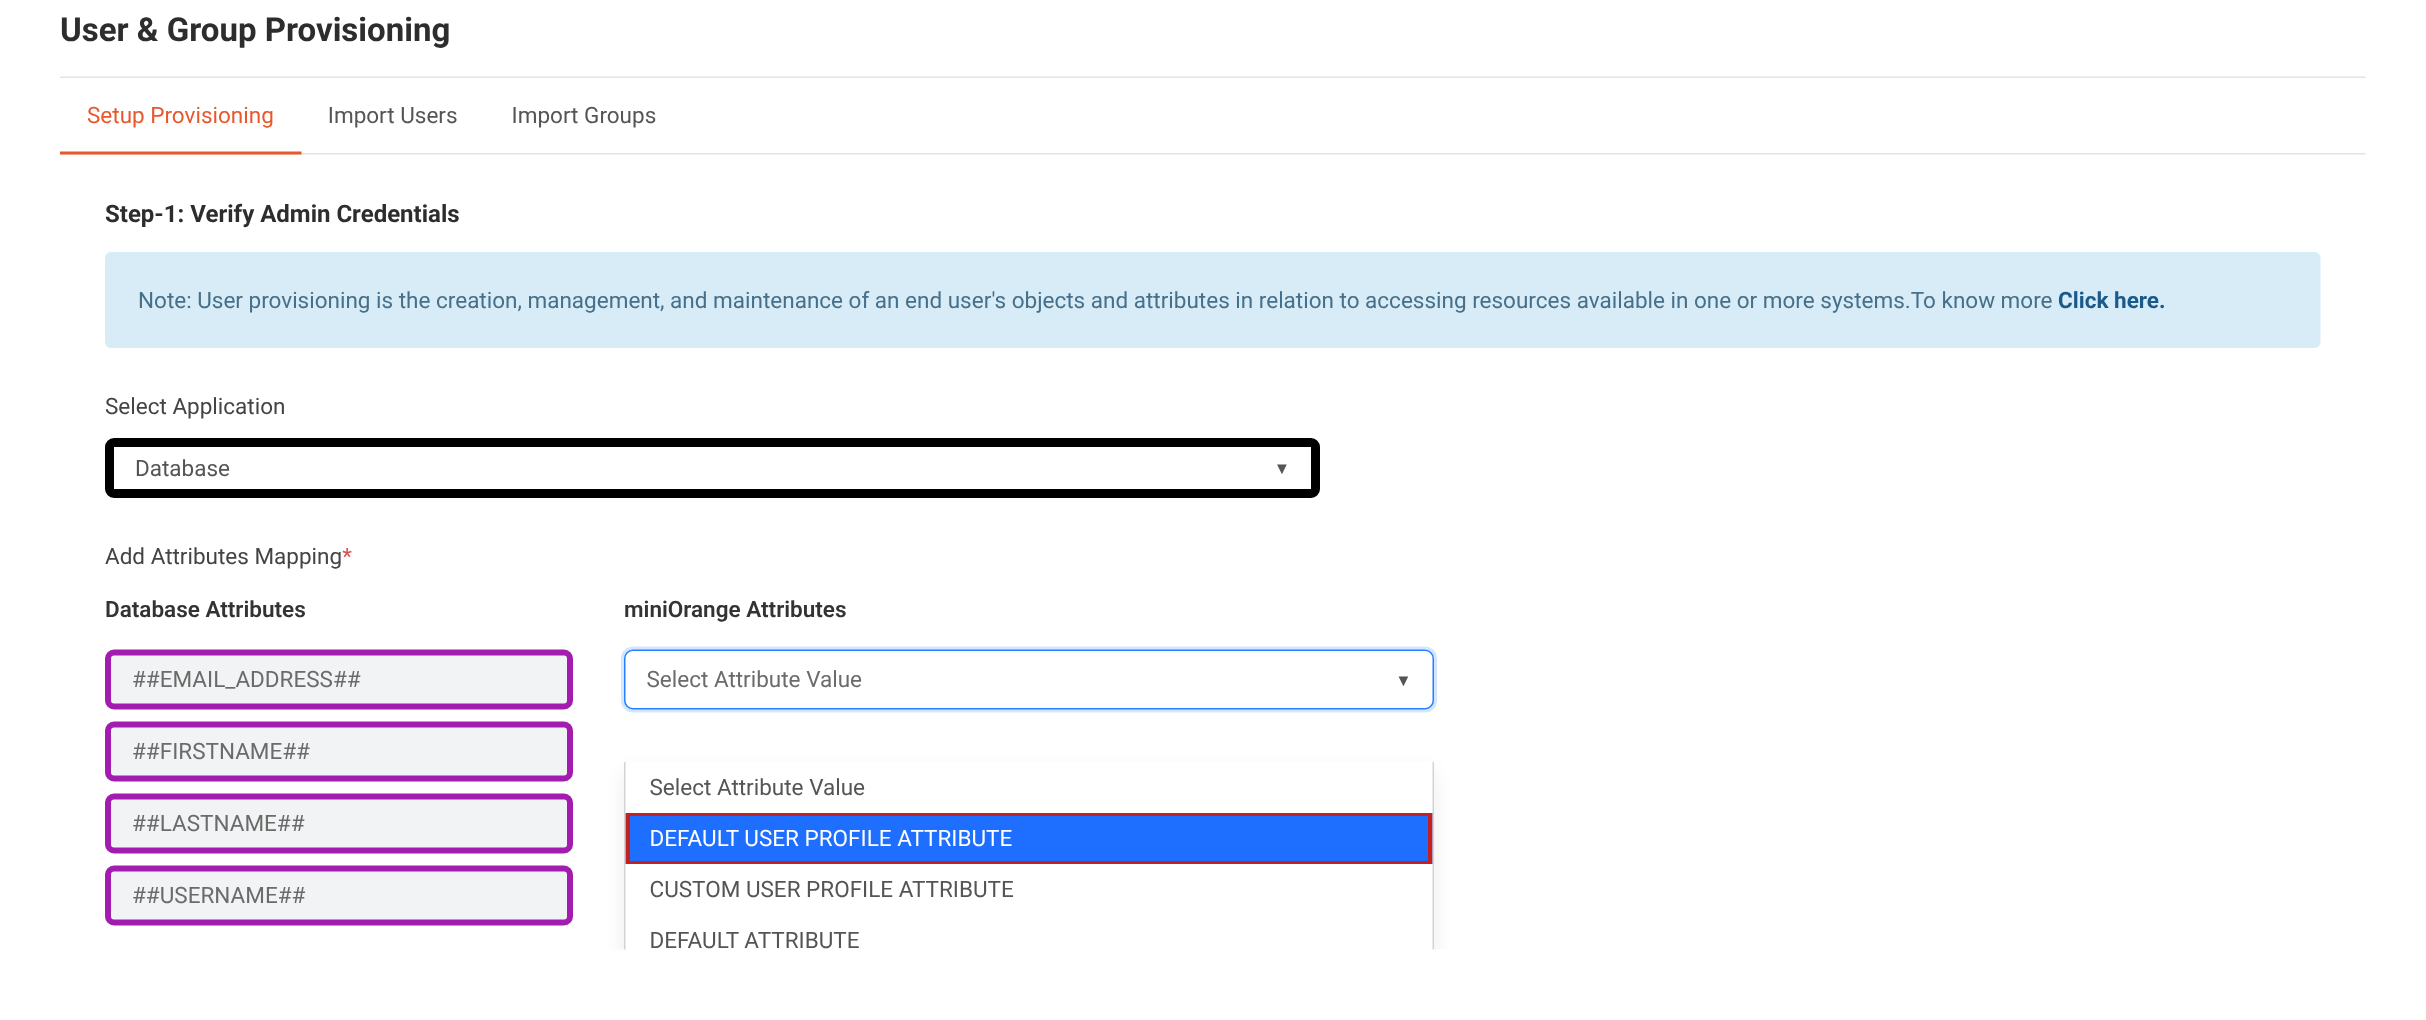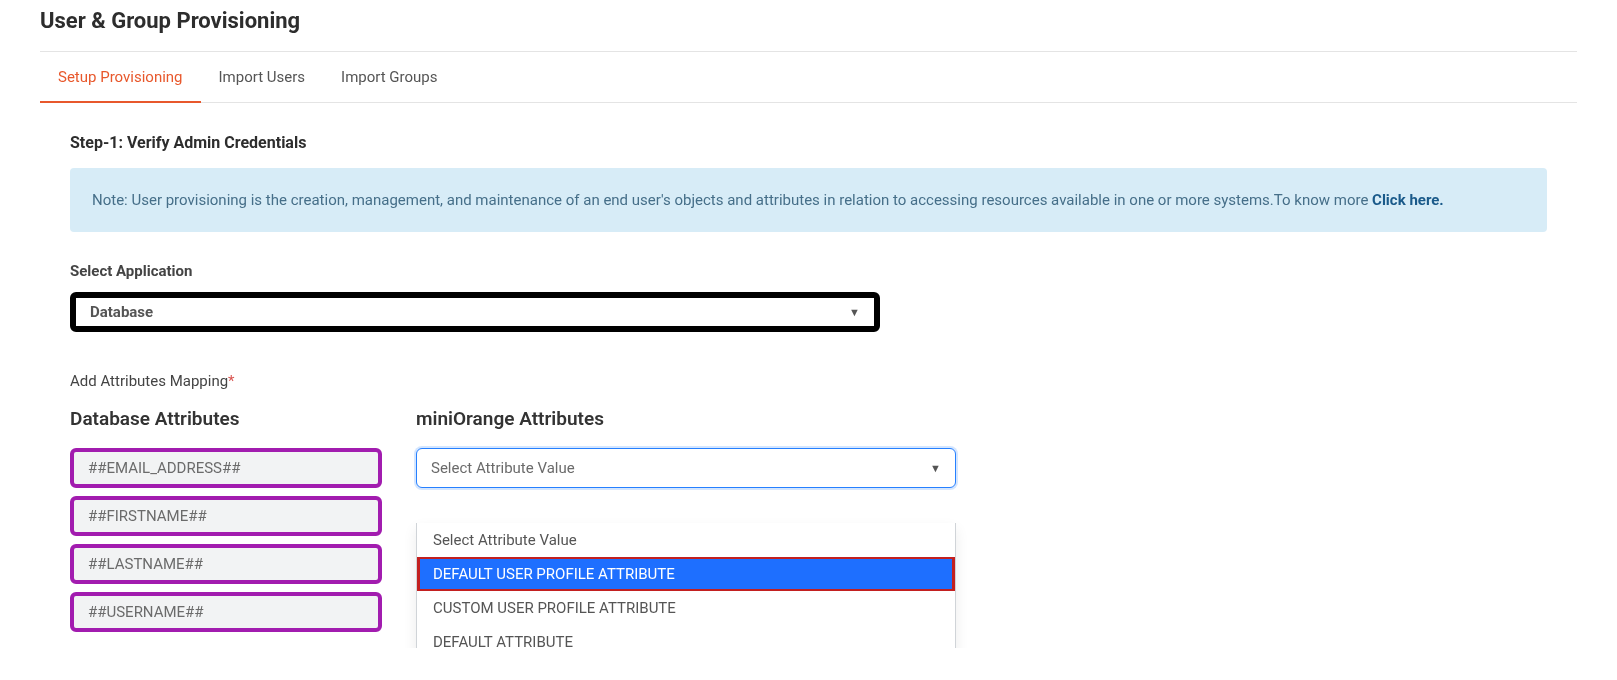--- a/index.html
+++ b/index.html
@@ -66,22 +66,21 @@
     text-decoration: none;
   }
   .section-label {
     font-size: 15px;
     color: #444;
     margin-bottom: 12px;
     display: block;
   }
   .select-app-wrap {
     max-width: 810px;
-    margin-bottom: 40px;
-    font-weight: bold;
+    margin-bottom: 30px;
   }
   .select-control {
     width: 100%;
     height: 40px;
     border: 6px solid #000000;
     border-radius: 6px;
     padding: 0 14px;
     font-size: 15px;
     color: #555;
     background: #fff;
@@ -104,21 +103,21 @@
     display: block;
   }
   .columns {
     display: flex;
     gap: 34px;
     align-items: flex-start;
   }
   .col-left { width: 312px; }
   .col-right { width: 540px; position: relative; }
   .col-heading {
-    font-size: 19px;
+    font-size: 15px;
     font-weight: 600;
     color: #333;
     margin-bottom: 18px;
   }
   .attr-input {
     width: 100%;
     height: 40px;
     border: 4px solid #a21caf;
     border-radius: 6px;
     padding: 0 14px;

